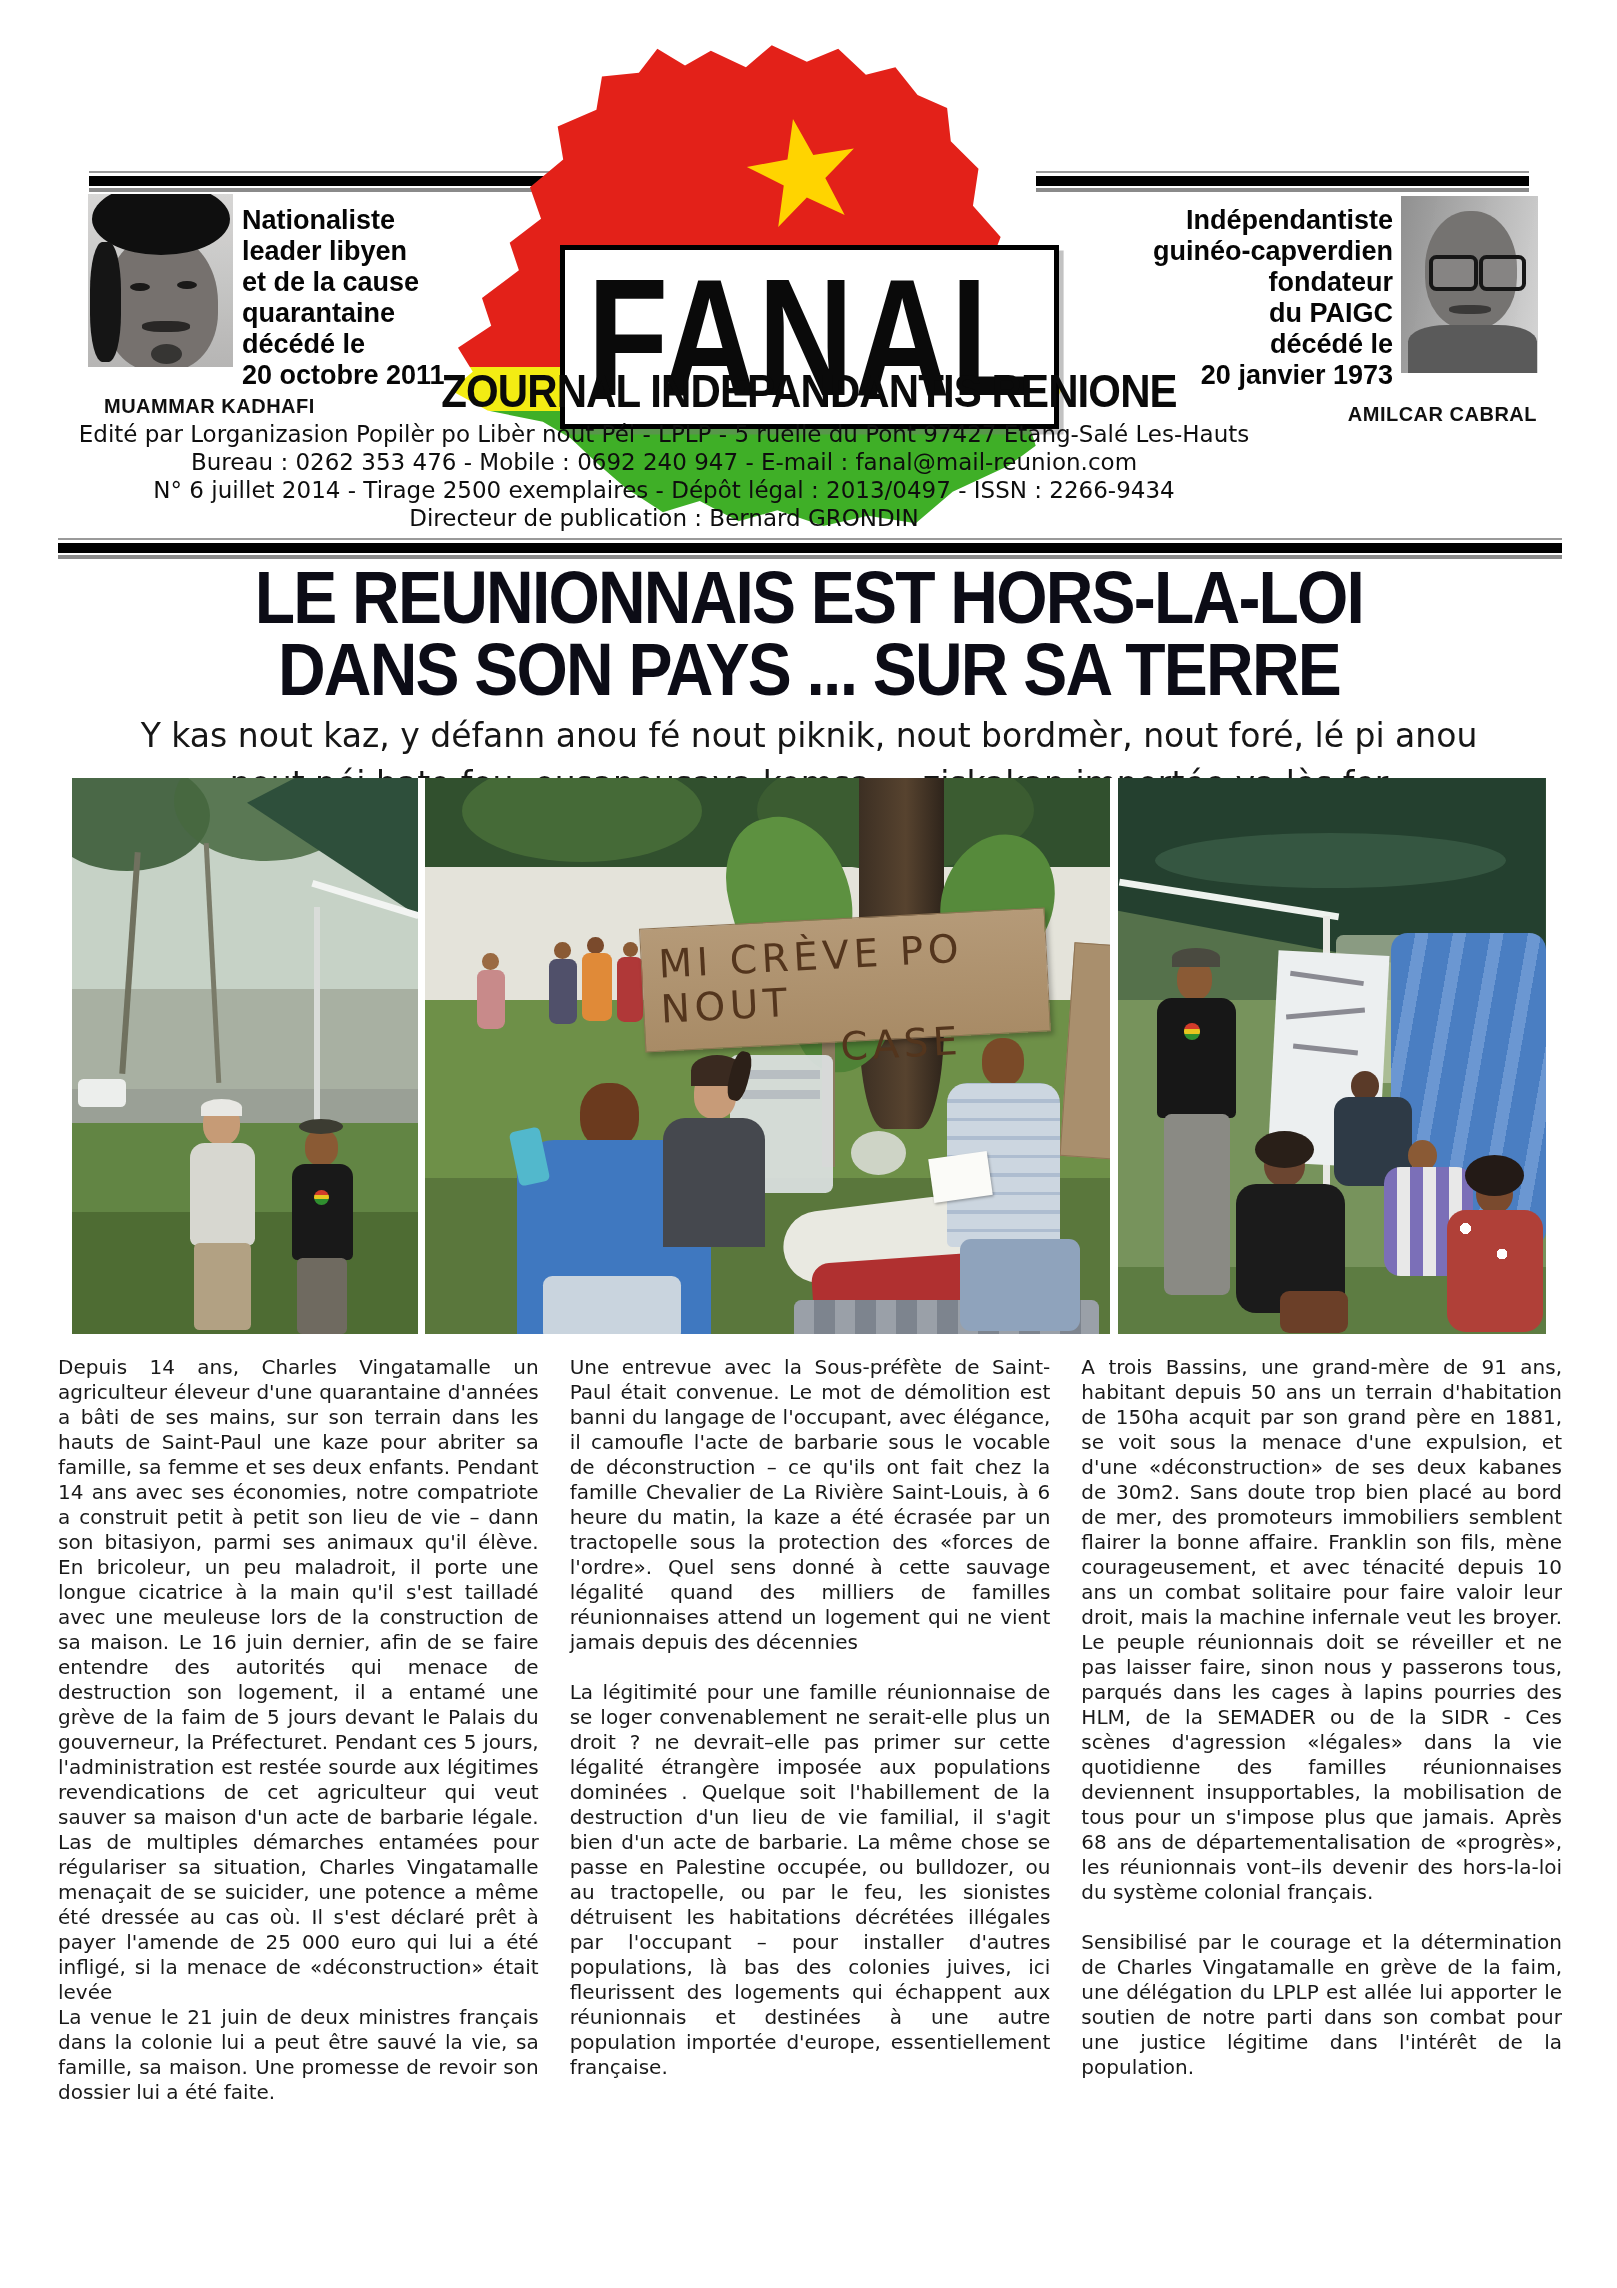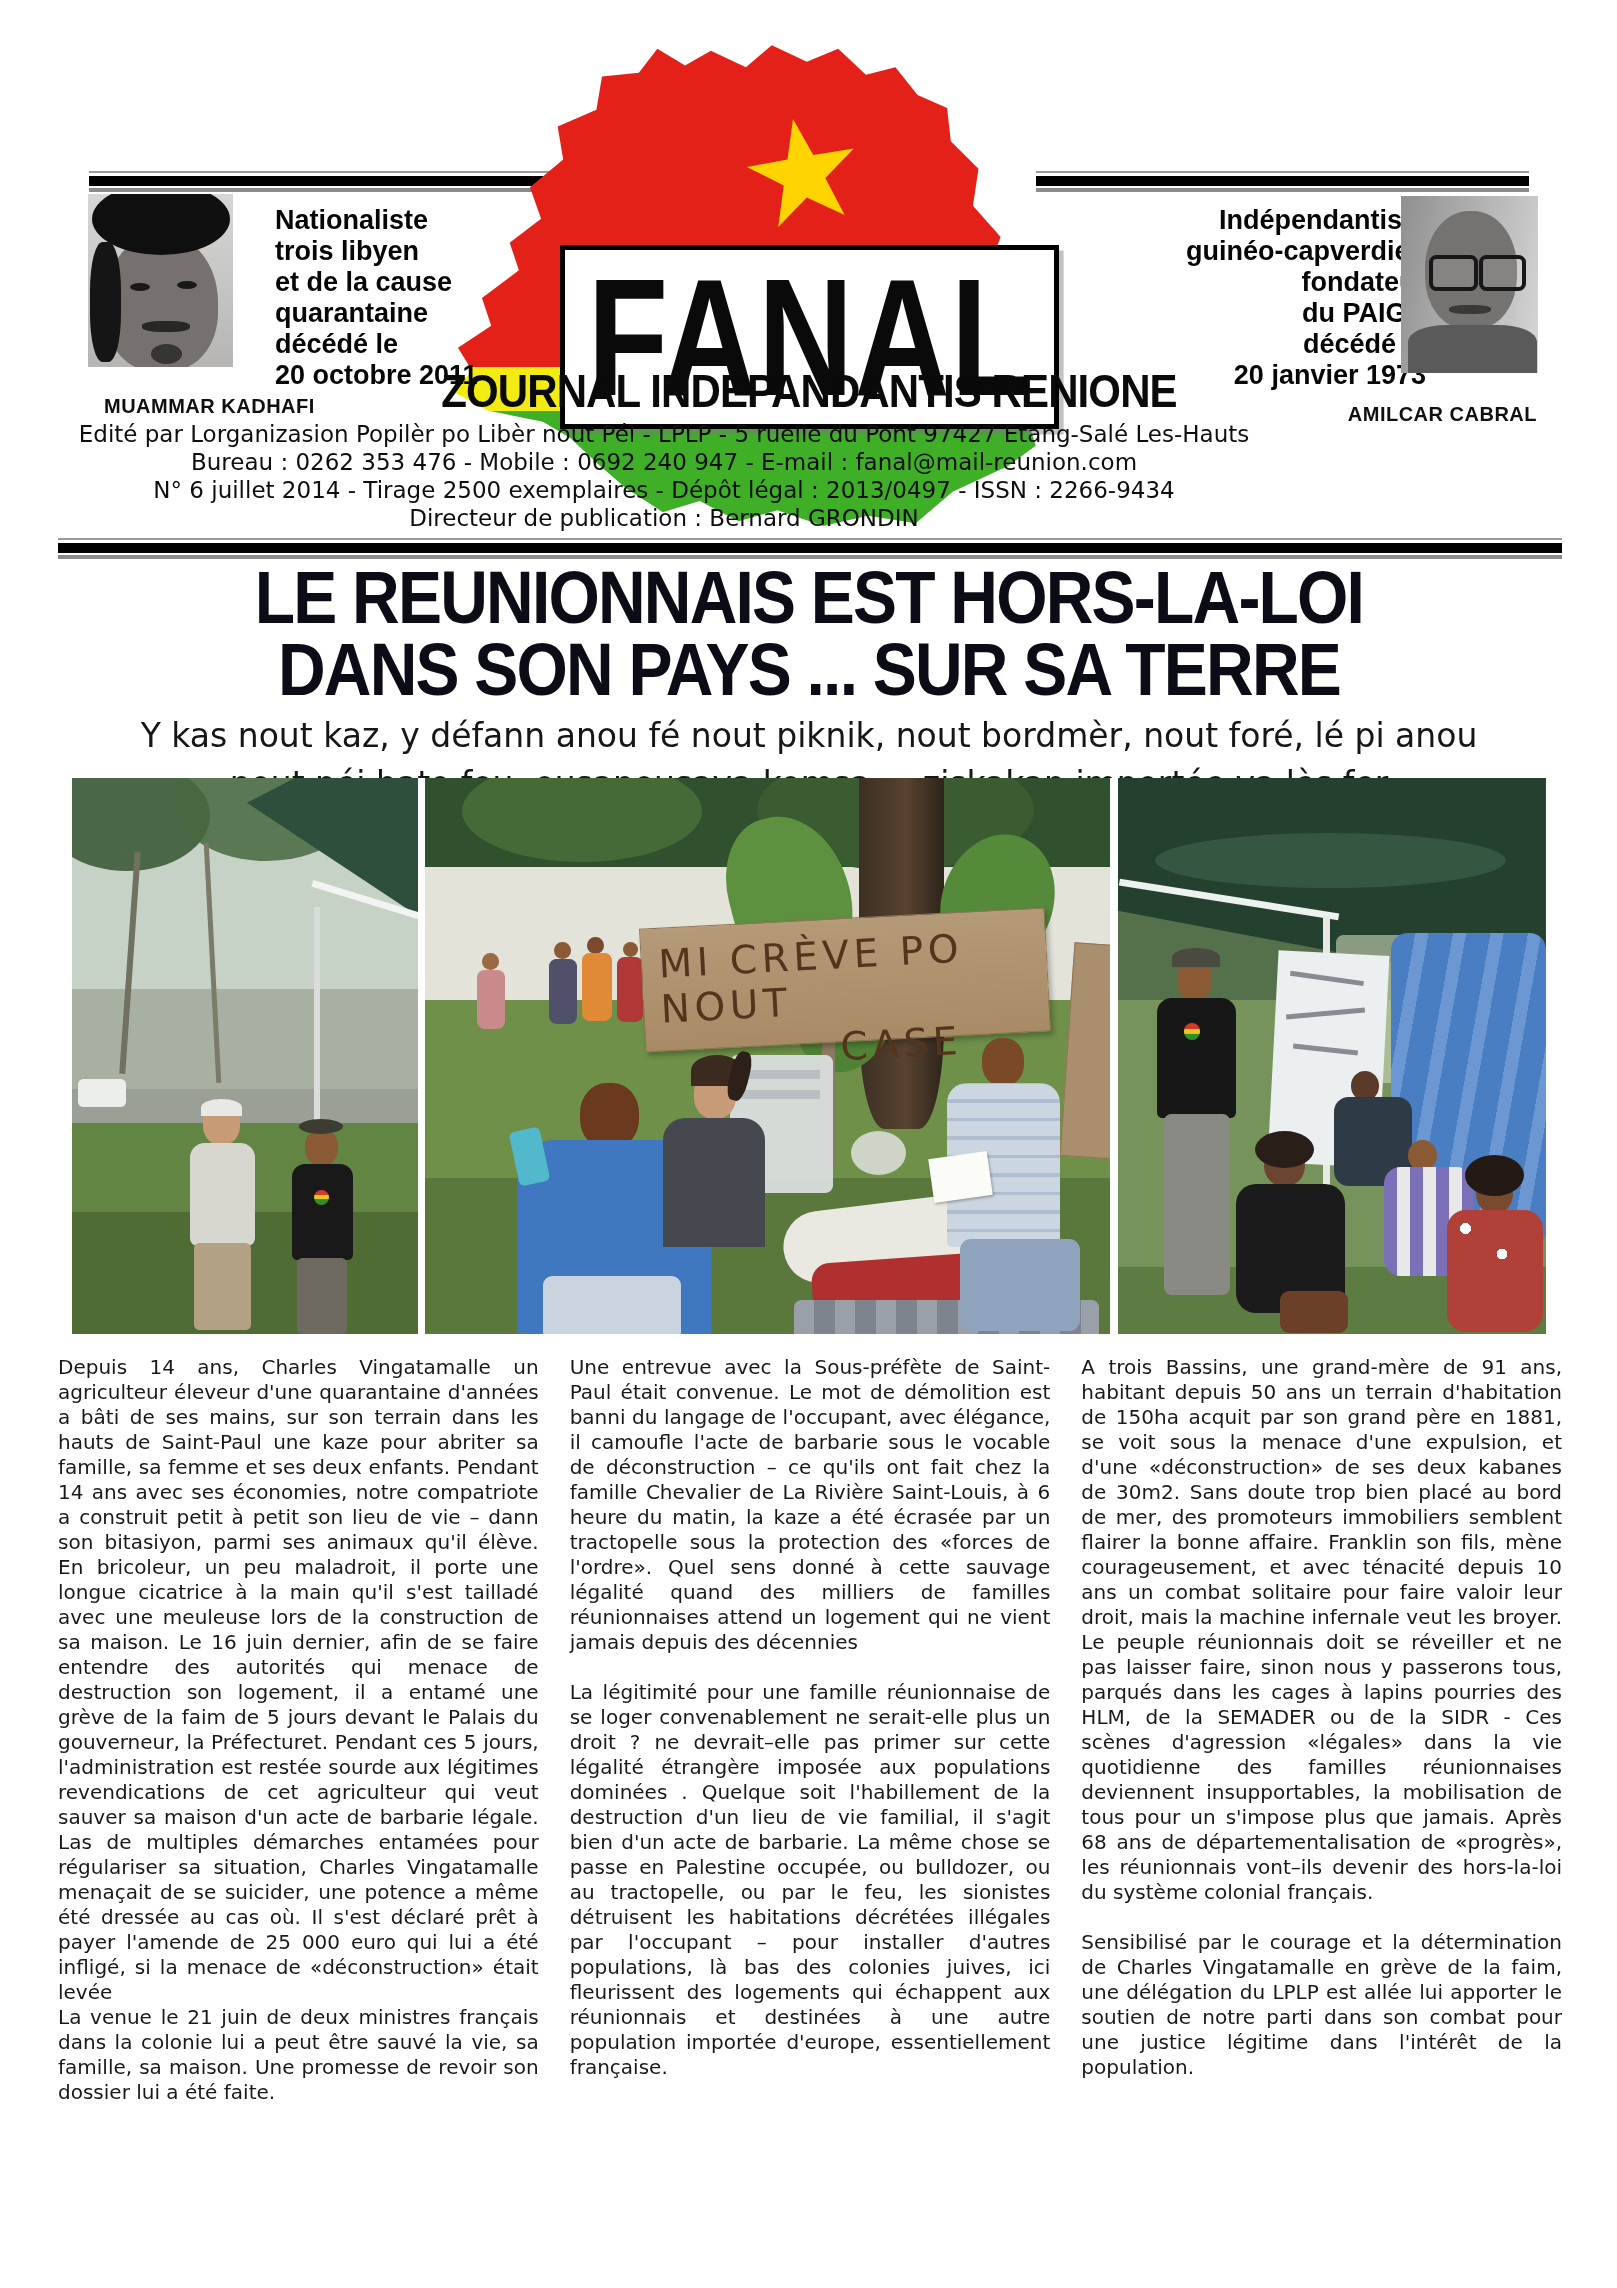--- a/index.html
+++ b/index.html
@@ -2,21 +2,21 @@
 <html lang="fr" style="font-size:14.8px"><head>
 <meta charset="utf-8">
 <style>
   html,body{margin:0;padding:0;background:#888;}
   .page{position:relative;width:1618px;height:2289px;background:#ffffff;overflow:hidden;
         font-family:"DejaVu Sans",sans-serif;color:#111;}
   .abs{position:absolute;}
   .rule{height:22px;}
   .rule-inner{width:100%;height:100%;
      background:linear-gradient(#9a9a9a 0 1.8px,#fff 1.8px 4.6px,#000 4.6px 14.8px,#fff 14.8px 17.5px,#8a8a8a 17.5px 21px,#fff 21px 22px);}
-  .obit-text{font-family:"Liberation Sans",sans-serif;font-weight:bold;font-size:27px;line-height:31px;color:#060606;margin-left:33px;}
+  .obit-text{font-family:"Liberation Sans",sans-serif;font-weight:bold;font-size:27px;line-height:31px;color:#060606;}
   .obit-caption{font-family:"Liberation Sans",sans-serif;font-weight:bold;font-size:20px;letter-spacing:0.5px;color:#101010;}
   .portrait{overflow:hidden;filter:grayscale(.92) contrast(1.05);background:#c9c4ba;}
   .fanal-box{background:#fff;border:5.5px solid #000;box-shadow:4.6px 5.5px 0 rgba(120,120,120,.45);
              display:flex;align-items:center;justify-content:center;}
   .fanal-title{font-family:"Liberation Sans",sans-serif;font-weight:bold;font-size:127px;color:#0a0a0a;
                transform:scale(1.04,1.32);letter-spacing:0.9px;}
   .tagline{font-family:"Liberation Sans",sans-serif;font-weight:bold;font-size:42px;letter-spacing:-0.9px;
            color:#0a0a0a;transform:scaleY(1.08);white-space:nowrap;}
   .info-line{font-size:23px;line-height:28px;color:#0e0e0e;white-space:nowrap;}
   .headline{font-family:"Liberation Sans",sans-serif;font-weight:bold;color:#0c0c16;font-size:66px;
@@ -61,21 +61,21 @@
     <div class="abs" style="left:16.6px;top:39px;width:113px;height:138px;background:#9c6b45;border-radius:50% 50% 42% 42%;"></div>
     <div class="abs" style="left:3.7px;top:-11px;width:138px;height:72px;background:#141414;border-radius:50%;"></div>
     <div class="abs" style="left:1.8px;top:48px;width:31px;height:120px;background:#1a1a1a;border-radius:40%;"></div>
     <div class="abs" style="left:42px;top:89px;width:20px;height:8.3px;background:#2a1c12;border-radius:50%;"></div>
     <div class="abs" style="left:89px;top:87px;width:20px;height:8.3px;background:#2a1c12;border-radius:50%;"></div>
     <div class="abs" style="left:54px;top:127px;width:48px;height:11px;background:#3a291c;border-radius:40%;"></div>
     <div class="abs" style="left:63px;top:150px;width:31px;height:20px;background:#4a3526;border-radius:50%;"></div>
   </div>
   <div class="abs obit-text" style="left:242px;top:205px;width:217px;">
     <span style="display:block">Nationaliste</span>
-    <span style="display:block">trois libyen</span>
+    <span style="display:block">leader libyen</span>
     <span style="display:block">et de la cause</span>
     <span style="display:block">quarantaine</span>
     <span style="display:block">décédé le</span>
     <span style="display:block">20 octobre 2011</span>
   </div>
   <div class="abs obit-caption" style="left:104px;top:395px;">MUAMMAR KADHAFI</div>
 
   <div class="abs obit-text" style="left:1098px;top:205px;width:295px;text-align:right;">
     <span style="display:block">Indépendantiste</span>
     <span style="display:block">guinéo-capverdien</span>

